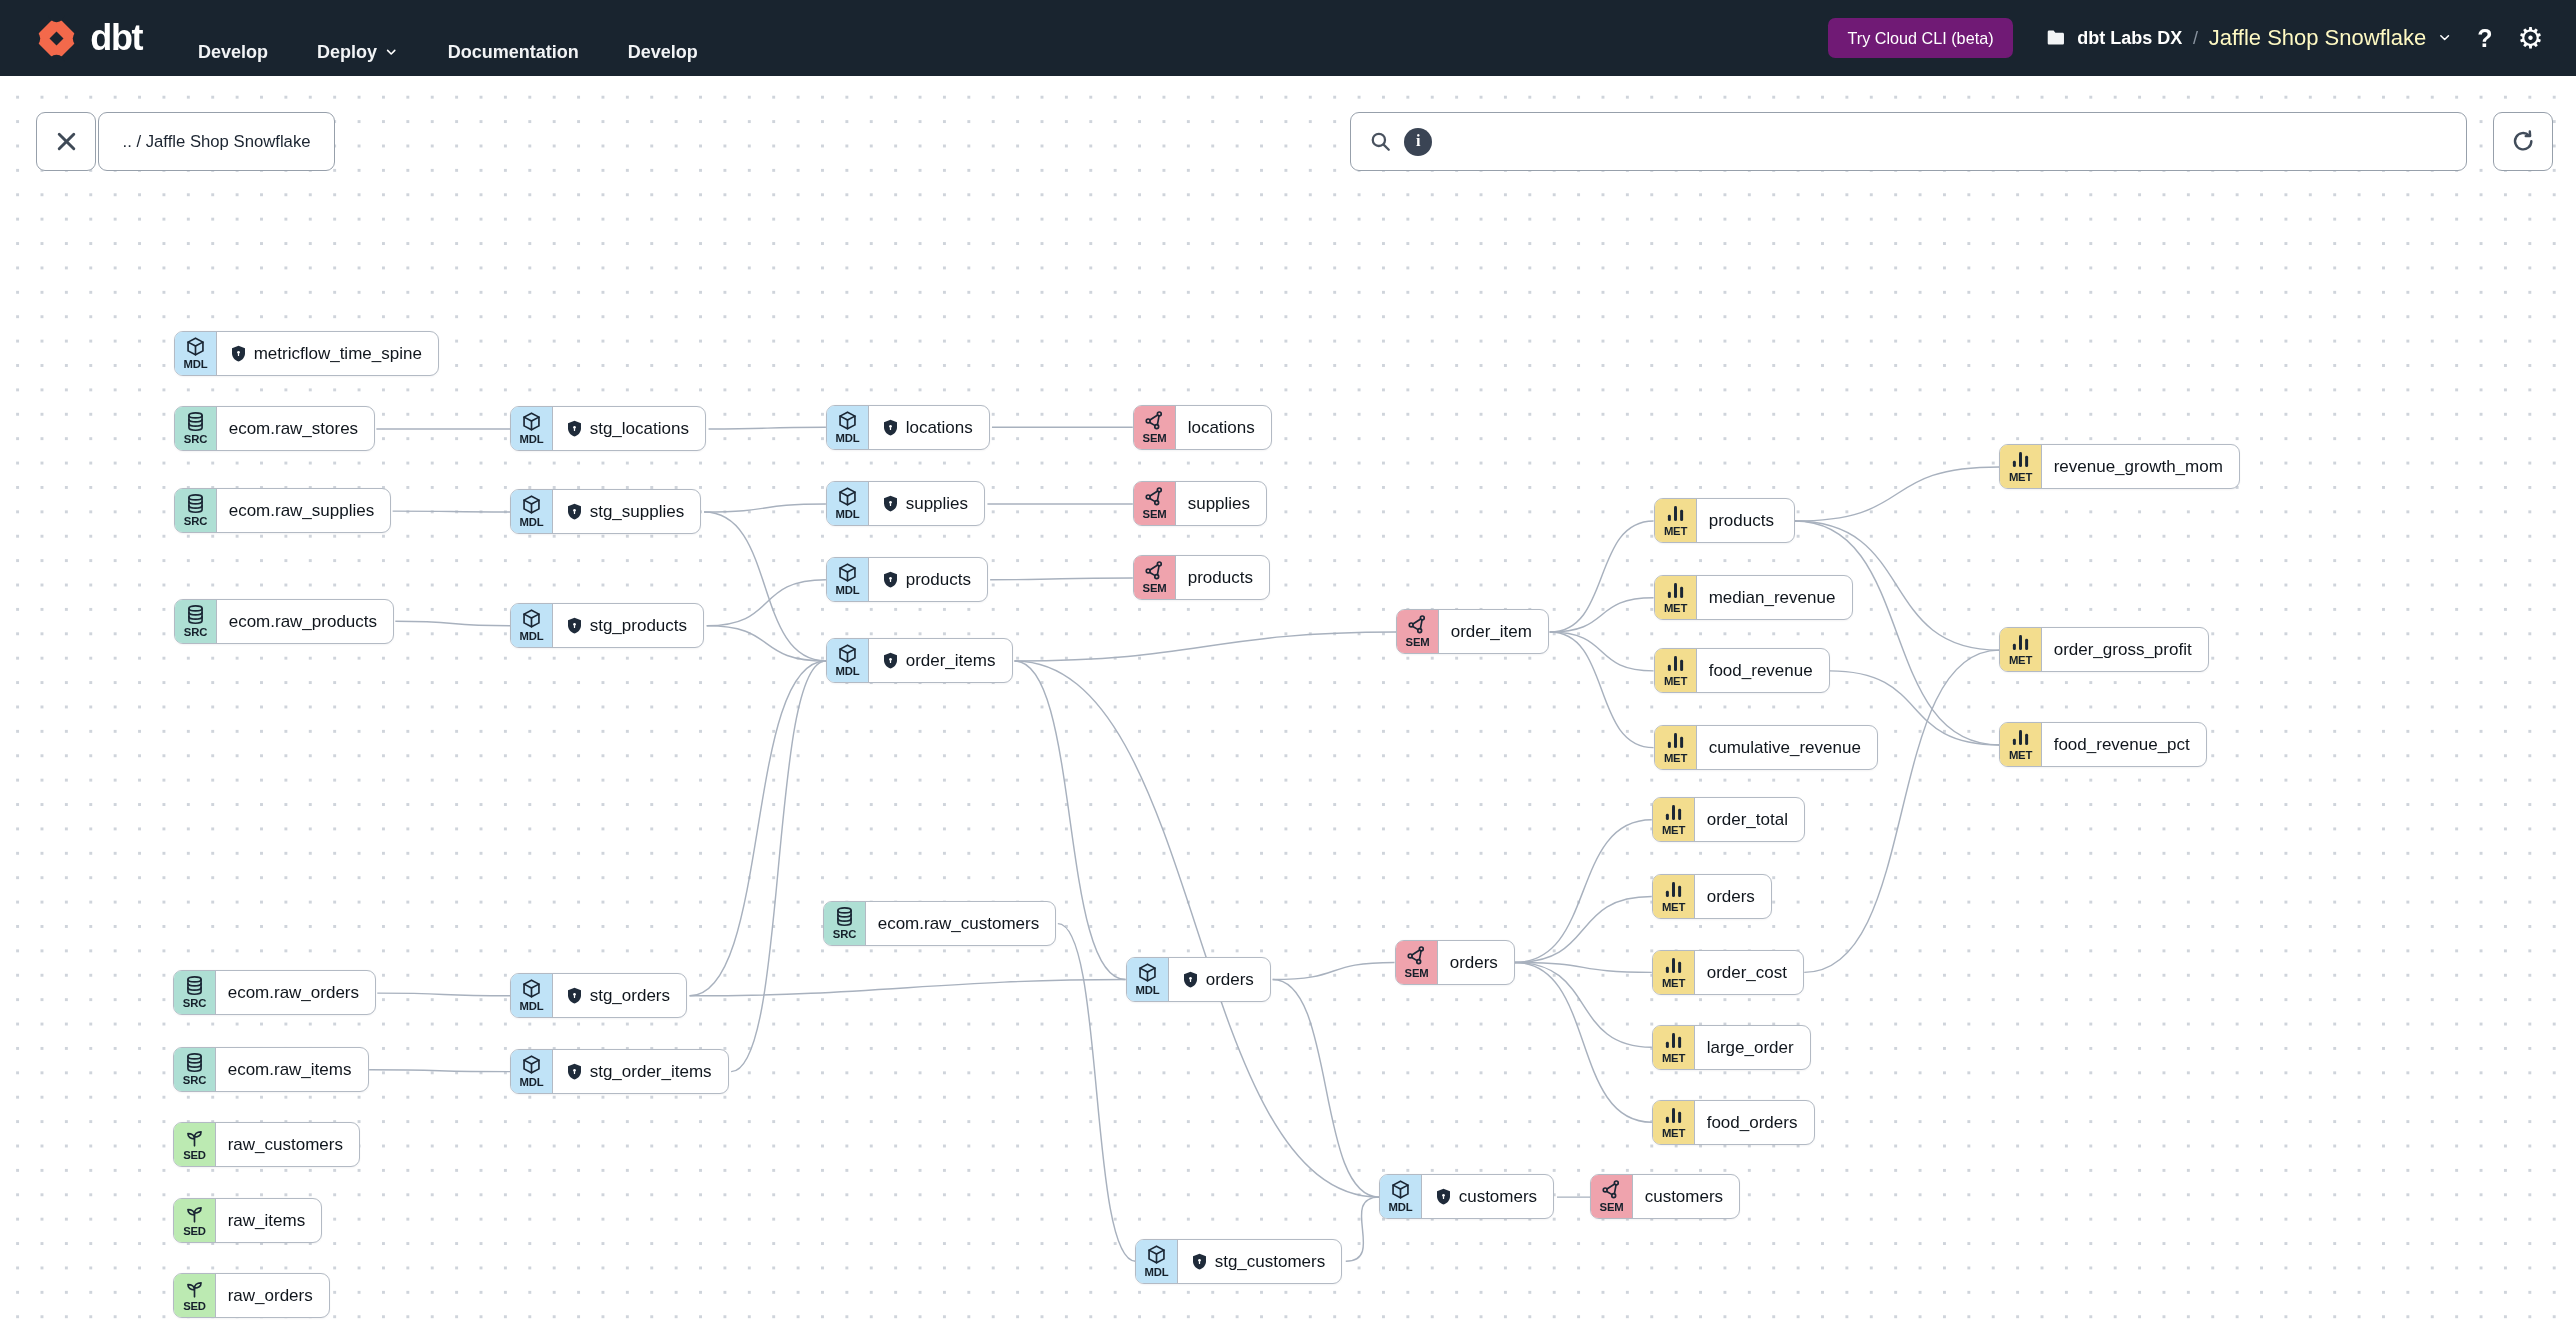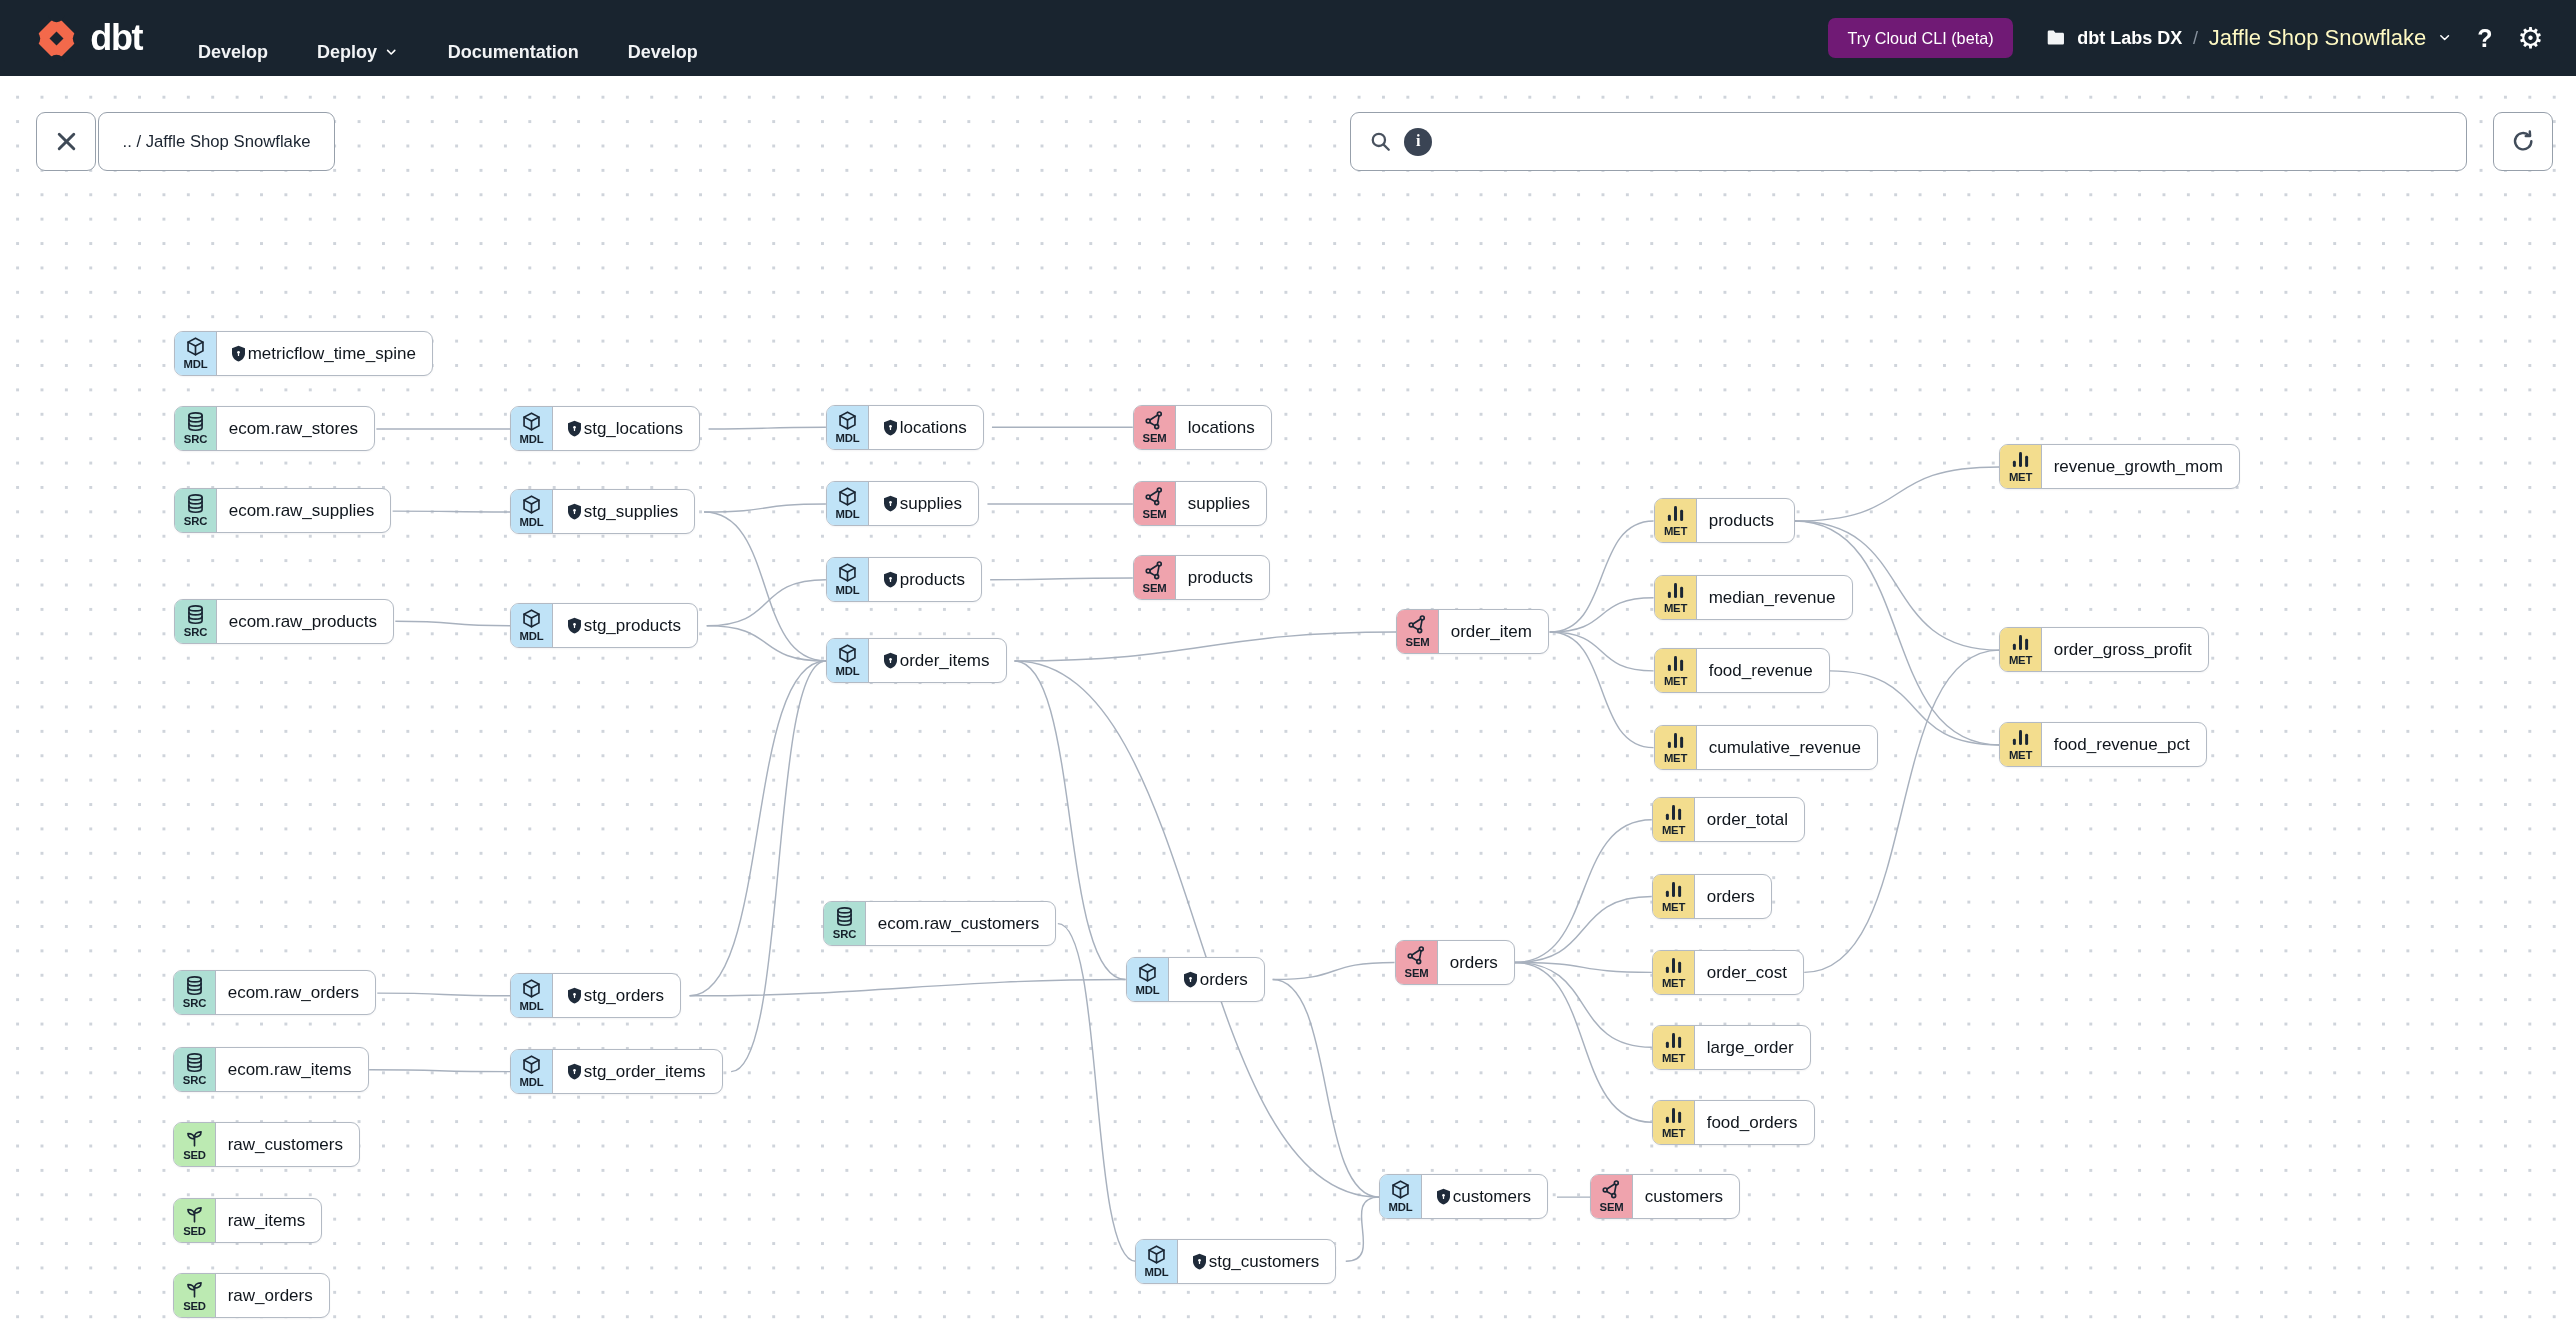--- a/index.html
+++ b/index.html
@@ -44,21 +44,21 @@
   .refresh-btn { left:2493px; top:36px; width:60px; height:59px; justify-content:center; cursor:pointer; }
 
   
   .node { position:absolute; height:45px; display:flex; align-items:stretch; background:#fff;
           border:1.4px solid #b3bac4; border-radius:9px; z-index:2; cursor:pointer;
           box-shadow:0 0.9px 1.8px rgba(16,24,40,.05); }
   .node .cell { width:42px; flex:none; border-right:0.9px solid #b3bac4; border-radius:7.2px 0 0 7.2px;
                 display:flex; flex-direction:column; align-items:center; justify-content:center; }
   .cell svg { width:21px; height:21px; margin-top:2.7px; }
   .cell .t { font-size:11.3px; font-weight:600; color:#15202b; line-height:1; margin:1.8px 0 3.6px; letter-spacing:-0.2px; }
-  .node .body { display:flex; align-items:center; gap:0; padding:0 16.2px 0 11.7px;
+  .node .body { display:flex; align-items:center; gap:6px; padding:0 16.2px 0 11.7px;
                 font-size:17px; font-weight:500; color:#10161d; white-space:nowrap; }
   .shield-icon { display:flex; align-items:center; }
 </style>
 </head>
 <body>
 
 <header class="navbar">
   <div class="brand">
     <svg width="47" height="47" viewBox="0 0 52 52">
       <g>

